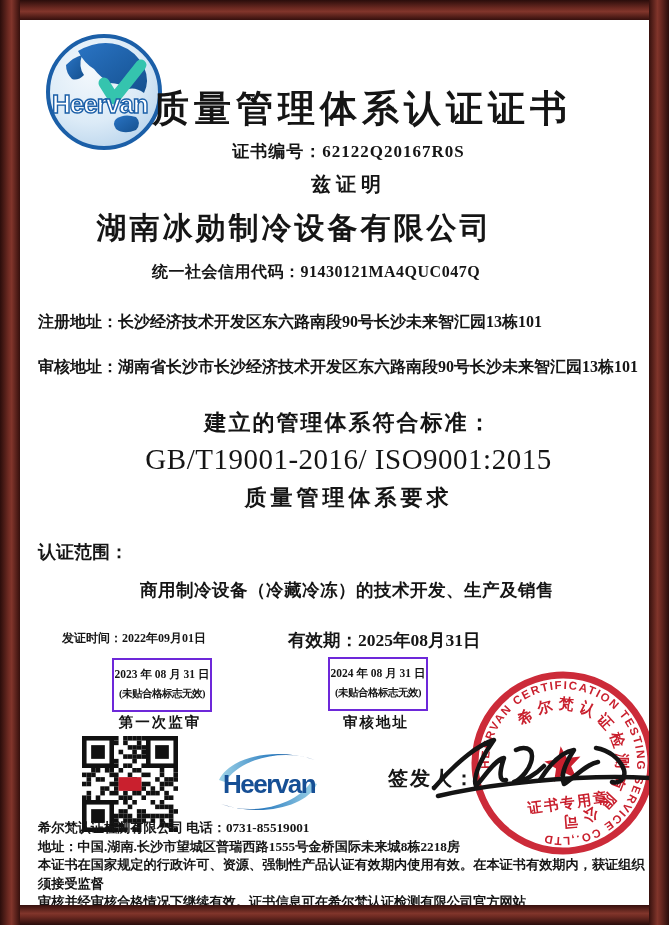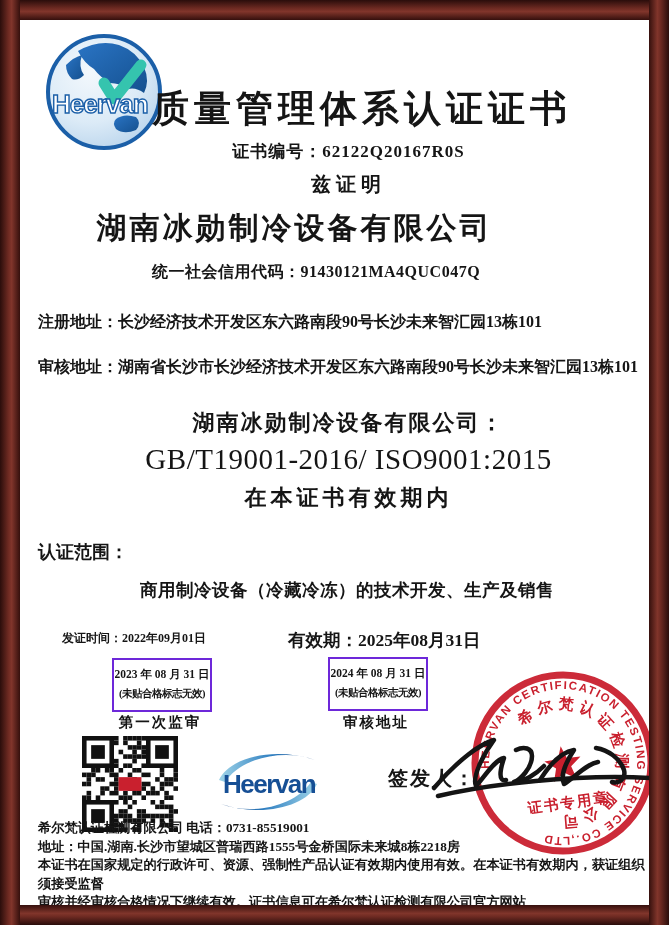--- a/index.html
+++ b/index.html
@@ -84,23 +84,23 @@
   <span>统一社会信用代码：</span><span>91430121MA4QUC047Q</span>
 </div>
 
 <div class="abs addr reg">
   <span>注册地址：</span><span>长沙经济技术开发区东六路南段90号长沙未来智汇园13栋101</span>
 </div>
 <div class="abs addr audit">
   <span>审核地址：</span><span>湖南省长沙市长沙经济技术开发区东六路南段90号长沙未来智汇园13栋101</span>
 </div>
 
-<div class="abs ctr stdhead">湖南冰勋制冷设备有限公司：</div>
+<div class="abs ctr stdhead">建立的管理体系符合标准：</div>
 <div class="abs ctr stdcode">GB/T19001-2016/ ISO9001:2015</div>
-<div class="abs ctr stdname">在本证书有效期内</div>
+<div class="abs ctr stdname">质量管理体系要求</div>
 
 <div class="abs scopelabel">认证范围：</div>
 <div class="abs scopetext">商用制冷设备（冷藏冷冻）的技术开发、生产及销售</div>
 
 <div class="abs issue">
   <span>发证时间：</span><span>2022年09月01日</span>
 </div>
 <div class="abs valid">
   <span>有效期：</span><span>2025年08月31日</span>
 </div>

